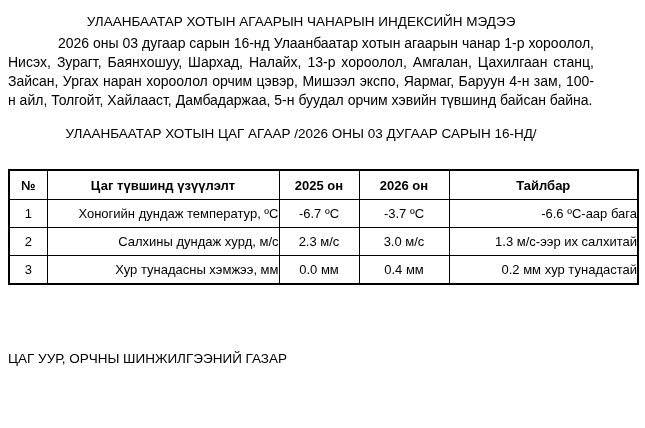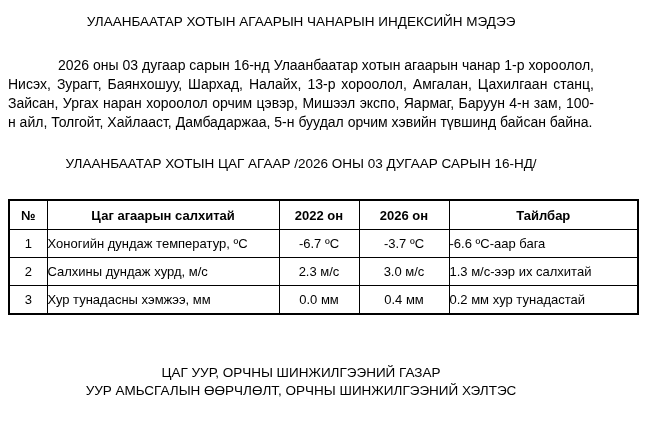--- a/index.html
+++ b/index.html
@@ -20,28 +20,28 @@
     width: 602px;
   }
   .title {
     margin-top: 14px;
     text-align: center;
     font-size: 13.5px;
     line-height: 16px;
     font-weight: normal;
   }
   .para {
-    margin-top: 26px;
+    margin-top: 4px;
     text-align: justify;
     text-indent: 50px;
     font-size: 14px;
     line-height: 19px;
   }
   .subtitle {
-    margin-top: 24px;
+    margin-top: 16px;
     text-align: center;
     font-size: 13.5px;
     line-height: 16px;
     font-weight: normal;
   }
   table.weather {
     margin-top: 27px;
     border-collapse: collapse;
     width: 629px;
     table-layout: fixed;
@@ -64,24 +64,24 @@
   table.weather td {
     height: 27px;
     font-weight: normal;
   }
   .col-no    { width: 38px;  }
   .col-ind   { width: 232px; }
   .col-y25   { width: 80px;  }
   .col-y26   { width: 90px;  }
   .col-note  { width: 189px; }
   td.center { text-align: center; }
-  td.left   { text-align: left; padding-left: 8px; }
+  td.left   { text-align: right; padding-left: 8px; }
   .footer {
-    margin-top: 49px;
-    text-align: center;
+    margin-top: 65px;
+    text-align: left;
     font-size: 13.5px;
     line-height: 18px;
   }
 </style>
 </head>
 <body>
 
 <div class="page">
 
   <div class="title">УЛААНБААТАР ХОТЫН АГААРЫН ЧАНАРЫН ИНДЕКСИЙН МЭДЭЭ</div>
@@ -94,22 +94,22 @@
     <colgroup>
       <col class="col-no">
       <col class="col-ind">
       <col class="col-y25">
       <col class="col-y26">
       <col class="col-note">
     </colgroup>
     <thead>
       <tr>
         <th>№</th>
-        <th>Цаг агаарын салхитай</th>
-        <th>2022 он</th>
+        <th>Цаг түвшинд үзүүлэлт</th>
+        <th>2025 он</th>
         <th>2026 он</th>
         <th>Тайлбар</th>
       </tr>
     </thead>
     <tbody>
       <tr>
         <td class="center">1</td>
         <td class="left">Хоногийн дундаж температур, ºС</td>
         <td class="center">-6.7 ºС</td>
         <td class="center">-3.7 ºС</td>
@@ -127,16 +127,15 @@
         <td class="left">Хур тунадасны хэмжээ, мм</td>
         <td class="center">0.0 мм</td>
         <td class="center">0.4 мм</td>
         <td class="left">0.2 мм хур тунадастай</td>
       </tr>
     </tbody>
   </table>
 
   <div class="footer">
     <div>ЦАГ УУР, ОРЧНЫ ШИНЖИЛГЭЭНИЙ ГАЗАР</div>
-    <div>УУР АМЬСГАЛЫН ӨӨРЧЛӨЛТ, ОРЧНЫ ШИНЖИЛГЭЭНИЙ ХЭЛТЭС</div>
   </div>
 
 </div>
 
 </body></html>

